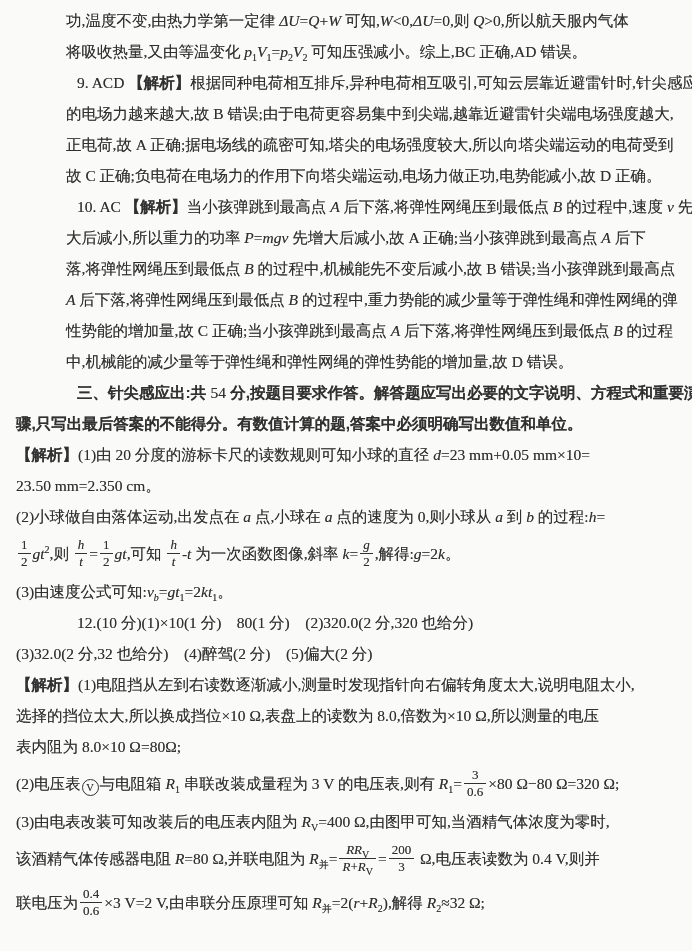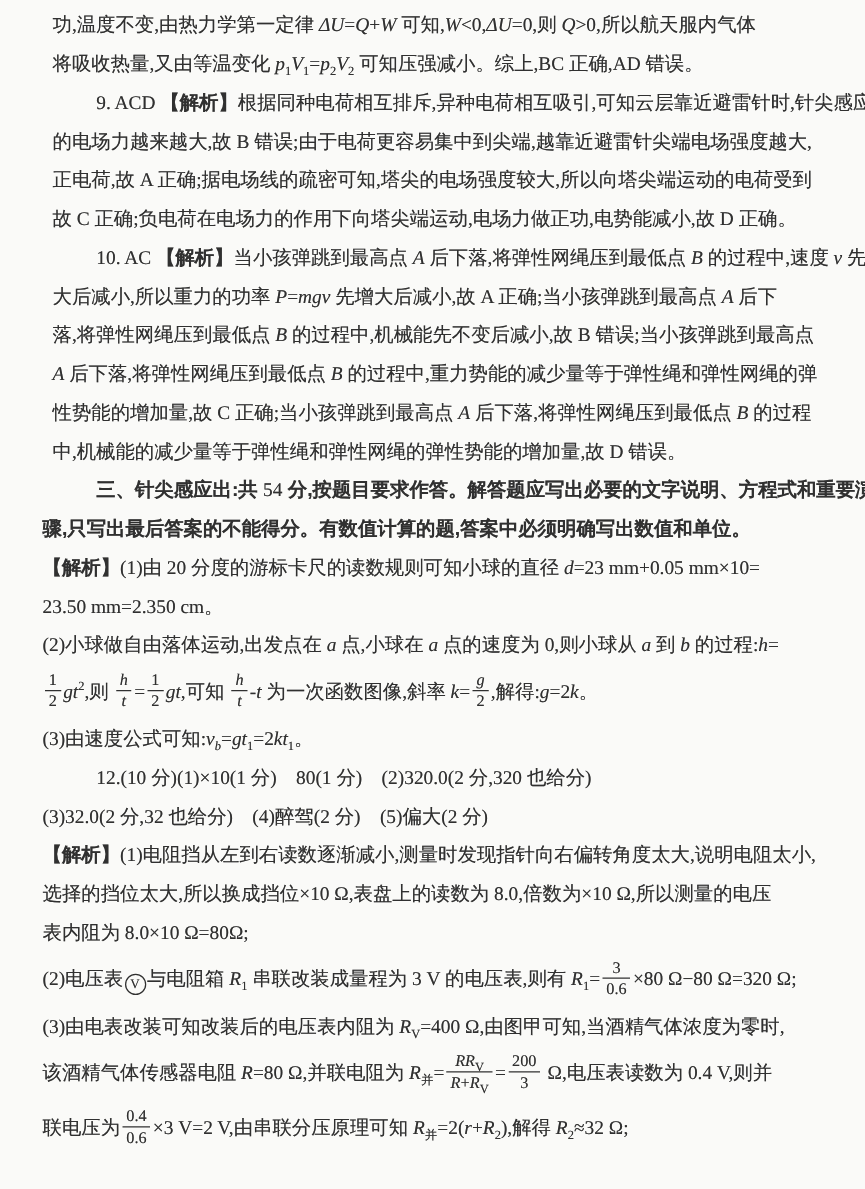--- a/index.html
+++ b/index.html
@@ -16,22 +16,22 @@
     box-sizing:border-box;
     text-shadow:0 0 0.5px rgba(48,48,48,0.55);
   }
   .line{
     height:31px;line-height:31px;
     white-space:nowrap;overflow:hidden;
     padding-right:16px;
   }
   .line.tall{height:44px;line-height:44px;}
   .ind0{padding-left:29px;margin-left:48px;}
-  .ind1{padding-left:42px;}
-  .ind2{padding-left:34px;}
+  .ind1{padding-left:42px;margin-left:24px;}
+  .ind2{padding-left:16px;}
   .mi{font-style:italic;}
   .bd{font-weight:bold;font-family:"Liberation Sans","DejaVu Sans",sans-serif;}
   .sp{font-size:10px;vertical-align:6px;line-height:0;}
   .vs .sb{font-size:10px;vertical-align:-4px;line-height:0;}
   .frac{
     display:inline-block;vertical-align:middle;text-align:center;
     font-size:13px;line-height:1.25;margin:0 2px;position:relative;top:-2px;
   }
   .frac .num{display:block;border-bottom:1px solid #303030;padding:0 3px;}
   .frac .den{display:block;padding:0 3px;}

